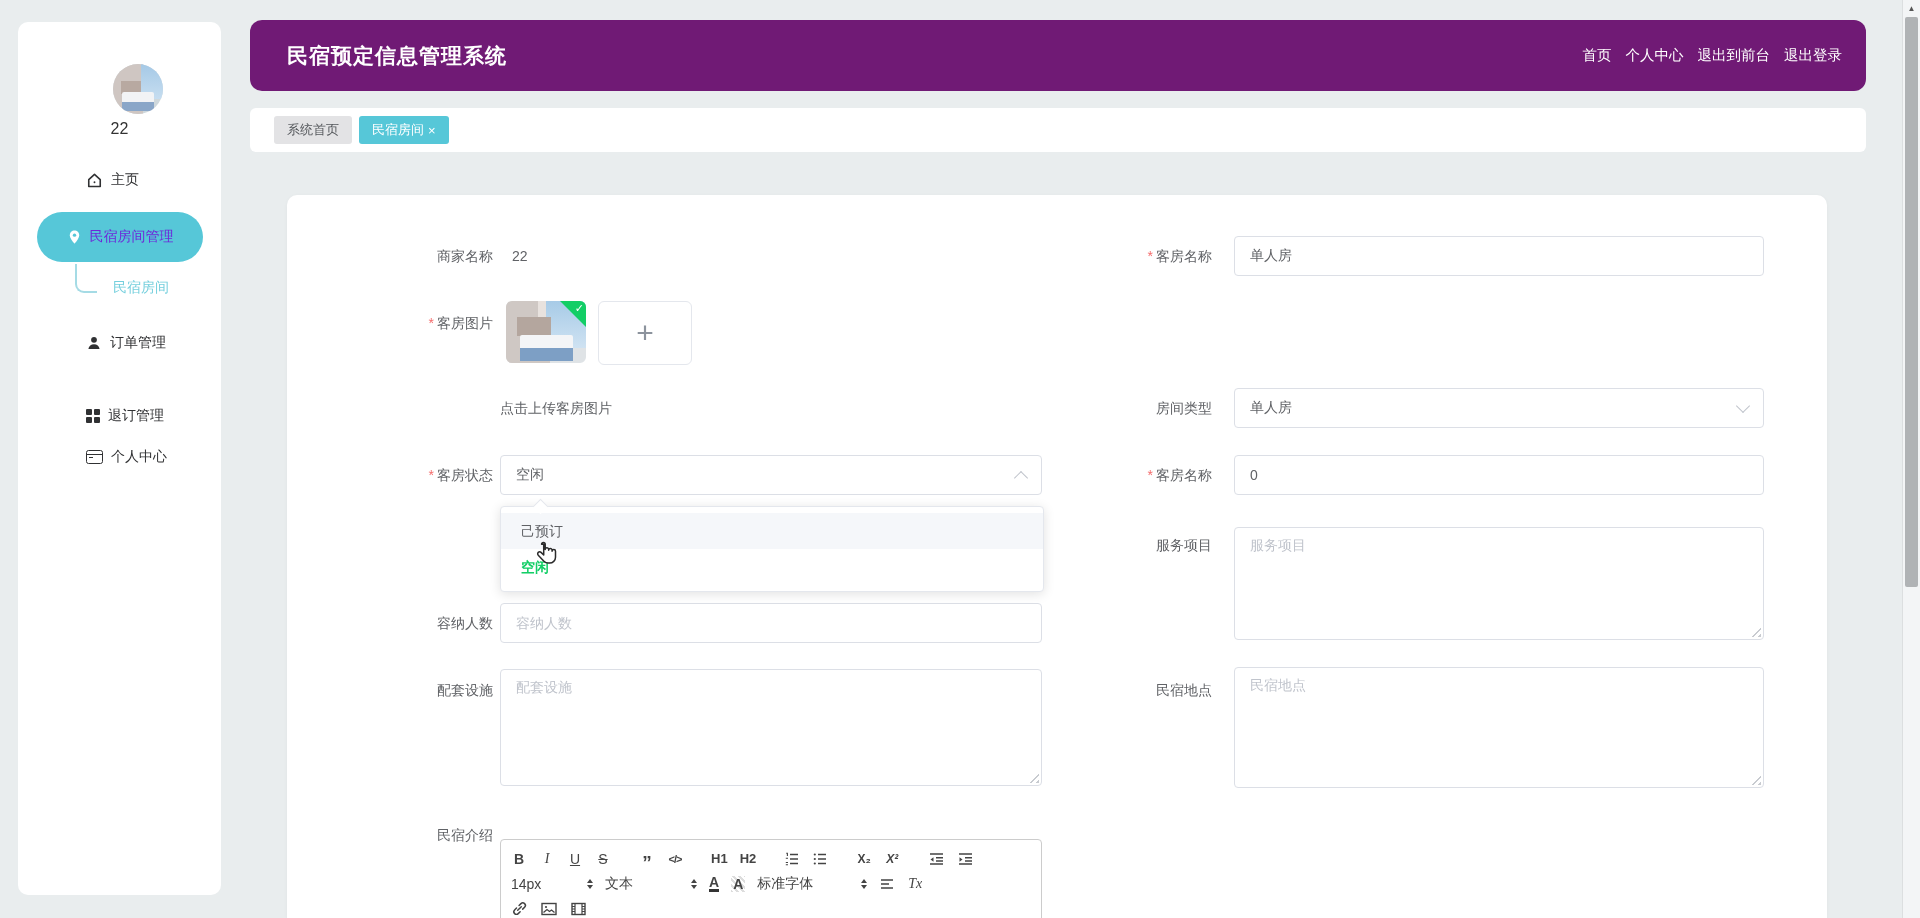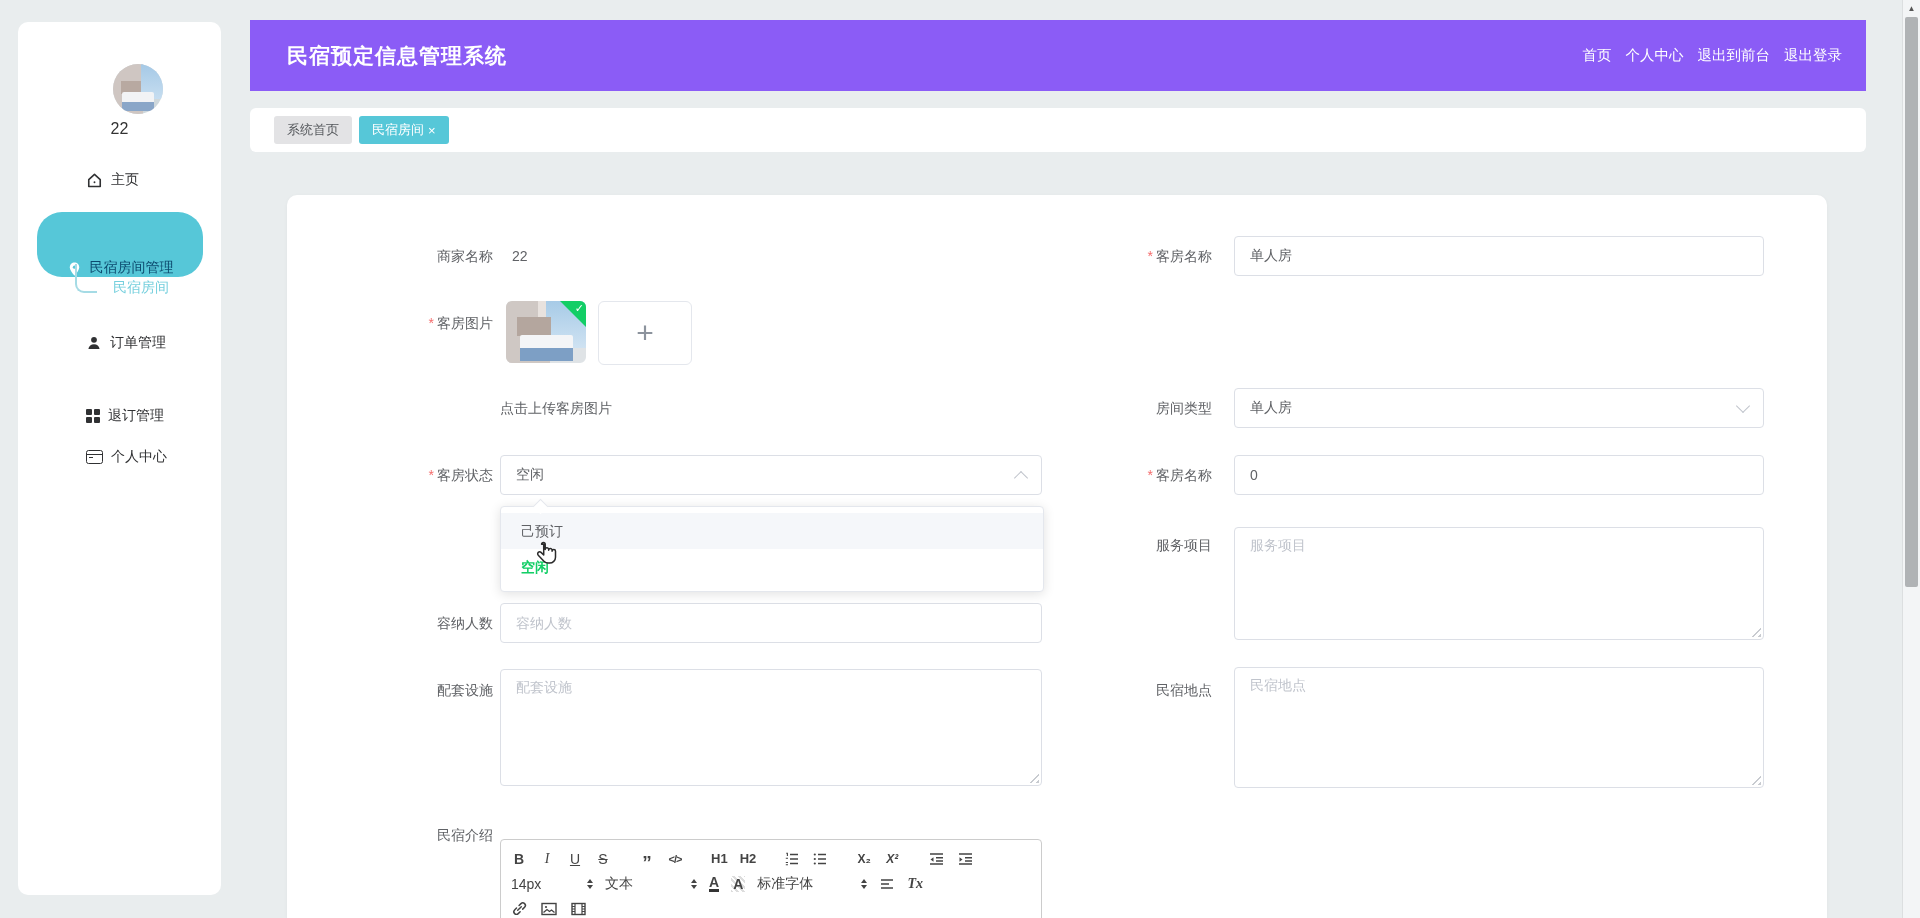--- a/index.html
+++ b/index.html
@@ -17,32 +17,32 @@
   .avatar .wall{position:absolute;left:0;top:0;width:60%;height:100%;background:#cfc6c2;}
   .avatar .window{position:absolute;right:0;top:0;width:45%;height:70%;background:linear-gradient(#aacdе8,#9ec7e8 60%,#c3dcef);background:linear-gradient(#a5c9e6,#c6ddf0);}
   .avatar .bed{position:absolute;left:18%;bottom:6%;width:64%;height:38%;background:#f2f3f5;border-radius:2px;}
   .avatar .blanket{position:absolute;left:18%;bottom:6%;width:64%;height:18%;background:#8aa6c8;}
   .avatar .headboard{position:absolute;left:16%;bottom:40%;width:40%;height:26%;background:#b8a9a1;}
   .side-name{position:absolute;left:0;top:98px;width:240px;text-align:center;font-size:16px;color:#333;}
   .sidebar{width:203px;}
   .side-name{width:203px;}
   .side-item{position:absolute;left:68px;display:flex;align-items:center;gap:8px;font-size:14px;color:#303133;cursor:pointer;}
   .side-item svg{flex:none;}
-  .pill{position:absolute;left:19px;top:190px;width:166px;height:65px;background:#56c7d8;border-radius:25px;display:flex;align-items:flex-end;justify-content:center;gap:8px;color:#0c4a6e;font-size:14px;cursor:pointer;}
+  .pill{position:absolute;left:19px;top:190px;width:166px;height:50px;background:#56c7d8;border-radius:25px;display:flex;align-items:center;justify-content:center;gap:8px;color:#6d28d9;font-size:14px;cursor:pointer;}
   .pill{left:19px;}
   .connector{position:absolute;left:57px;top:242px;width:20px;height:27px;border-left:2px solid #a5dbe5;border-bottom:2px solid #a5dbe5;border-bottom-left-radius:9px;}
   .submenu{position:absolute;left:95px;top:257px;font-size:14px;color:#74cfdd;cursor:pointer;}
   .icon-card{width:15px;height:12px;border:1.6px solid #303133;border-radius:2.5px;position:relative;}
   .icon-card::before{content:"";position:absolute;left:-1px;right:-1px;top:3px;border-top:1.6px solid #303133;}
   .icon-card::after{content:"";position:absolute;left:2px;top:6px;width:4px;border-top:1.6px solid #303133;}
   .icon-grid{width:14px;height:14px;display:grid;grid-template-columns:6px 6px;grid-template-rows:6px 6px;gap:2px;}
   .icon-grid i{background:#303133;border-radius:1px;}
 
   
-  .header{position:absolute;left:250px;top:20px;width:1616px;height:71px;background:#8b5cf6;border-radius:0;}
+  .header{position:absolute;left:250px;top:20px;width:1616px;height:71px;background:#701a75;border-radius:12px;}
   .header-title{position:absolute;left:37px;top:22px;font-size:21px;font-weight:bold;color:#fff;letter-spacing:1px;}
   .header-nav{position:absolute;right:24px;top:26px;display:flex;gap:14px;font-size:14.5px;color:#fff;}
   .header-nav span{cursor:pointer;}
 
   
   .tabbar{position:absolute;left:250px;top:108px;width:1616px;height:44px;background:#fff;border-radius:6px;display:flex;align-items:center;padding-left:24px;box-sizing:border-box;gap:7px;}
   .tab{height:28px;display:flex;align-items:center;padding:0 13px;border-radius:3px;font-size:13px;cursor:pointer;}
   .tab.inactive{background:#e3e3e5;color:#55585c;}
   .tab.active{background:#56c7d8;color:#fff;gap:4px;}
   .tab .close{font-size:13px;line-height:1;}
@@ -96,21 +96,21 @@
   .tbtn.code{font-size:11px;font-weight:bold;letter-spacing:-1px;}
   .tbtn.h{font-weight:bold;font-size:13px;}
   .gap{width:4px;}
   .picker{display:inline-flex;align-items:center;cursor:pointer;}
   .updown{display:inline-flex;flex-direction:column;gap:2px;margin-left:8px;}
   .updown i{width:0;height:0;border-left:3.5px solid transparent;border-right:3.5px solid transparent;}
   .updown .up{border-bottom:4px solid #444;}
   .updown .dn{border-top:4px solid #444;}
   .color-a{font-weight:bold;border-bottom:3px solid #333;line-height:14px;cursor:pointer;}
   .hl-a{font-weight:bold;background:repeating-linear-gradient(45deg,#ddd 0 2px,#fff 2px 4px);padding:0 2px;cursor:pointer;}
-  .clean{font-style:italic;font-family:"Liberation Serif","DejaVu Serif",serif;font-weight:bold;}
+  .clean{font-style:italic;font-family:"Liberation Serif","DejaVu Serif",serif;font-weight:normal;}
   .tsvg{cursor:pointer;}
 </style>
 </head>
 <body>
 
 <div id="stage">
 
   <div class="sidebar">
     <div class="avatar">
       <div class="wall"></div>

